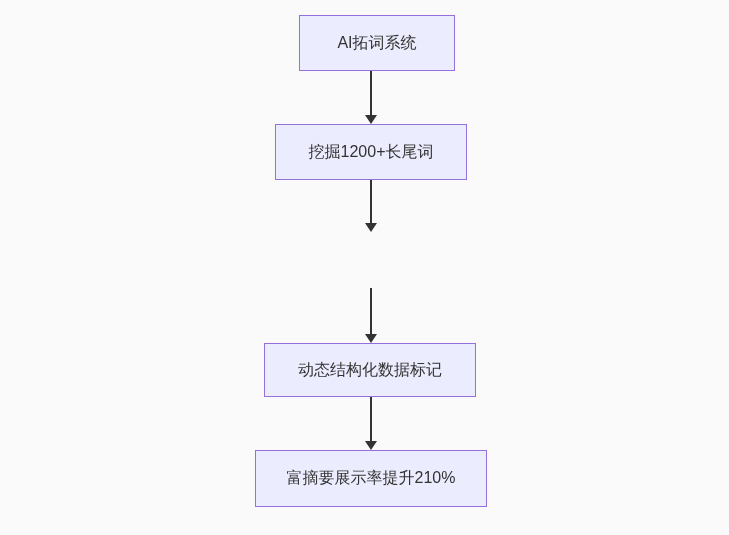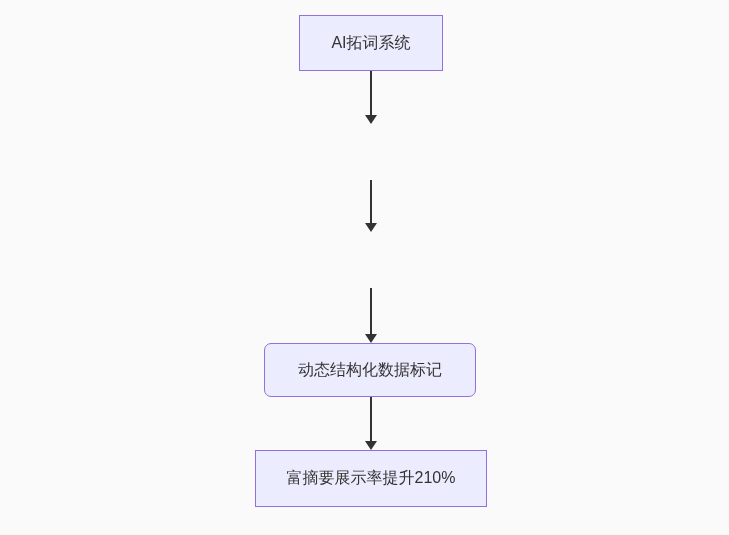--- a/index.html
+++ b/index.html
@@ -22,24 +22,24 @@
     background: #ececff;
     border: 1.5px solid #9370db;
     color: #333333;
     font-size: 16px;
     display: flex;
     align-items: center;
     justify-content: center;
     text-align: center;
     white-space: nowrap;
   }
-  .node-a { left: 299px; top: 15px;  width: 144px; height: 56px; }
+  .node-a { left: 299px; top: 15px;  width: 156px; height: 56px; }
   .node-b { left: 275px; top: 124px; width: 192px; height: 56px; }
   .node-c { left: 261px; top: 232px; width: 220px; height: 56px; }
-  .node-d { left: 264px; top: 343px; width: 212px; height: 54px; border-radius: 7px; }
+  .node-d { left: 264px; top: 343px; width: 212px; height: 54px; }
   .node-e { left: 255px; top: 450px; width: 232px; height: 57px; }
 
   .edge-line {
     position: absolute;
     left: 370px;
     width: 2px;
     background: #333333;
   }
   .edge-line-1 { top: 71px;  height: 45px; }
   .edge-line-2 { top: 180px; height: 44px; }
@@ -65,20 +65,23 @@
 
 <div class="canvas">
 
   <div class="flow-node node-a">
     <span>AI拓词系统</span>
   </div>
 
   <div class="edge-line edge-line-1"></div>
   <div class="edge-head edge-head-1"></div>
 
+  <div class="flow-node node-b">
+    <span>挖掘1200+长尾词</span>
+  </div>
 
   <div class="edge-line edge-line-2"></div>
   <div class="edge-head edge-head-2"></div>
 
 
   <div class="edge-line edge-line-3"></div>
   <div class="edge-head edge-head-3"></div>
 
   <div class="flow-node node-d">
     <span>动态结构化数据标记</span>

